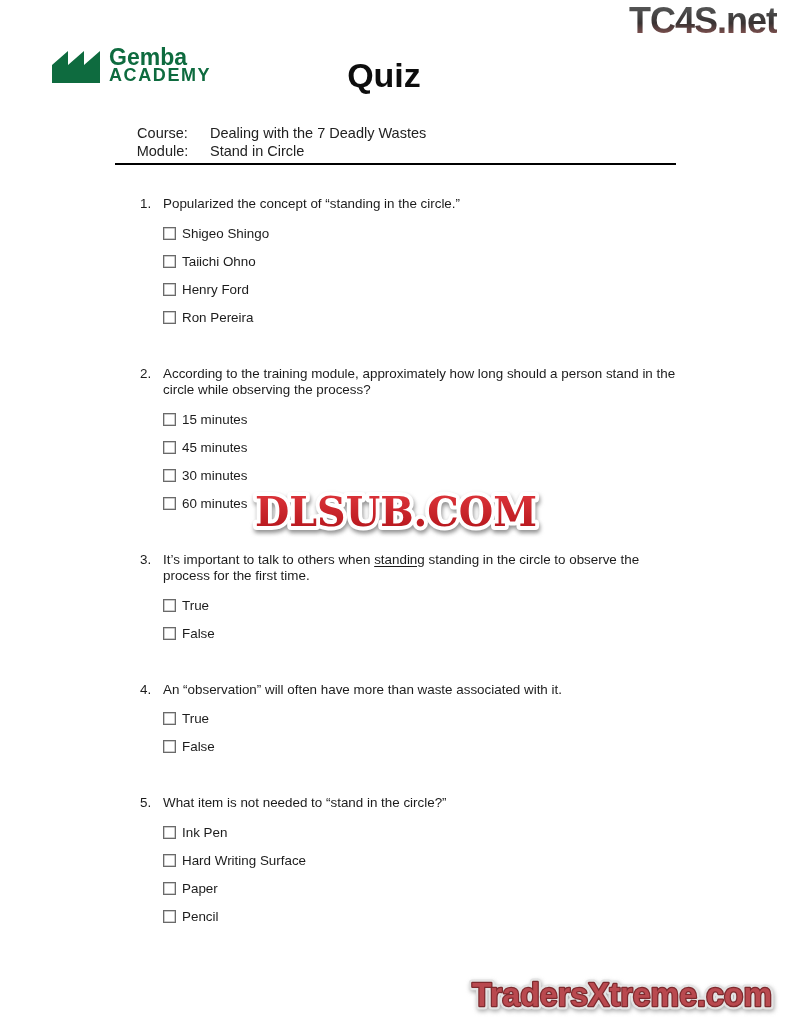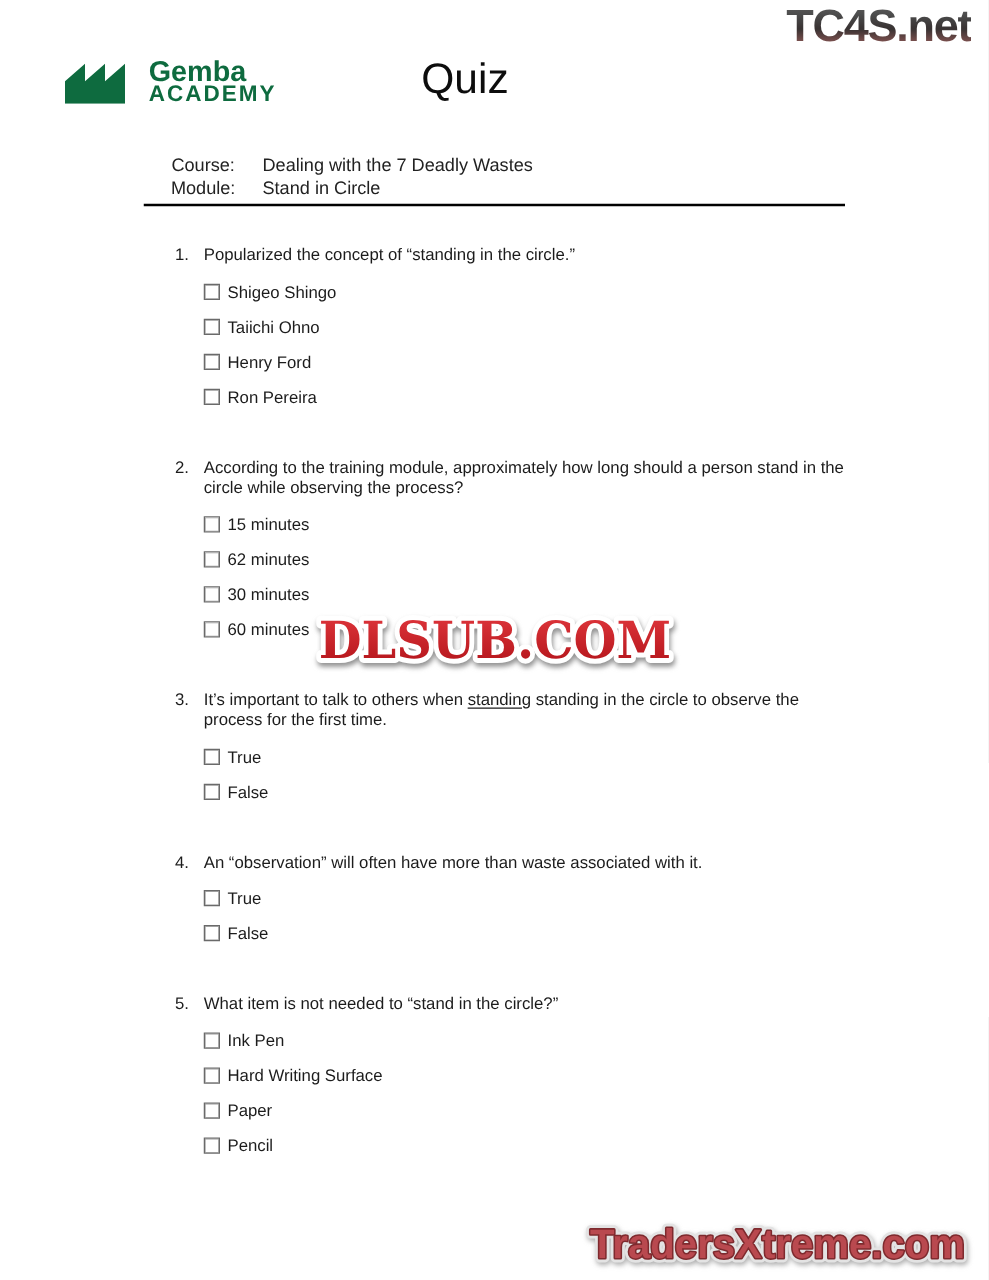--- a/index.html
+++ b/index.html
@@ -12,29 +12,29 @@
   
   .tc4s {
     position:absolute; top:0px; right:14px;
     font-size:36px; font-weight:bold; letter-spacing:-1px;
     background:linear-gradient(180deg,#636363 0%,#4a4a4a 30%,#383232 55%,#7c504e 80%,#aa6f6b 100%);
     -webkit-background-clip:text; background-clip:text; color:transparent;
     text-shadow:0 0 0 rgba(0,0,0,0);
   }
 
   
-  .logo { position:absolute; left:52px; top:45px; display:flex; align-items:center; gap:19px; }
+  .logo { position:absolute; left:52px; top:45px; display:flex; align-items:center; gap:9px; }
   .logo svg { display:block; }
   .logo-name { font-size:23px; font-weight:bold; color:var(--gemba-green); line-height:22px; }
   .logo-sub  { font-size:18px; font-weight:bold; color:var(--gemba-green); letter-spacing:1.6px; line-height:14px; }
 
   
   .title {
-    position:absolute; top:44px; left:0; width:744px; margin:0;
-    text-align:center; font-size:34px; font-weight:normal; color:#0d0d0d;
+    position:absolute; top:44px; left:0; width:744px; margin:12px;
+    text-align:center; font-size:34px; font-weight:bold; color:#0d0d0d;
   }
 
   
   .content { position:absolute; left:115px; top:124px; width:561px; }
   .meta-row { display:flex; font-size:14.5px; line-height:18px; color:#222;text-align:center; }
   .meta-label { width:95px; }
   .rule { border:none; border-top:2px solid #000; margin:3px 0 0 0; width:561px; }
 
   .questions { margin-top:31px; padding-left:25px; }
   .question { margin-bottom:42px; }
@@ -123,21 +123,21 @@
       <div class="q-text"><span>According to the training module, approximately how long should a person stand in the circle while observing the process?</span></div>
     </div>
     <div class="q-opts">
   <div class="opt">
     <span class="checkbox"></span>
     <span class="opt-label">15 minutes</span>
   </div>
 
   <div class="opt">
     <span class="checkbox"></span>
-    <span class="opt-label">62 minutes</span>
+    <span class="opt-label">45 minutes</span>
   </div>
 
   <div class="opt">
     <span class="checkbox"></span>
     <span class="opt-label">30 minutes</span>
   </div>
 
   <div class="opt">
     <span class="checkbox"></span>
     <span class="opt-label">60 minutes</span>

